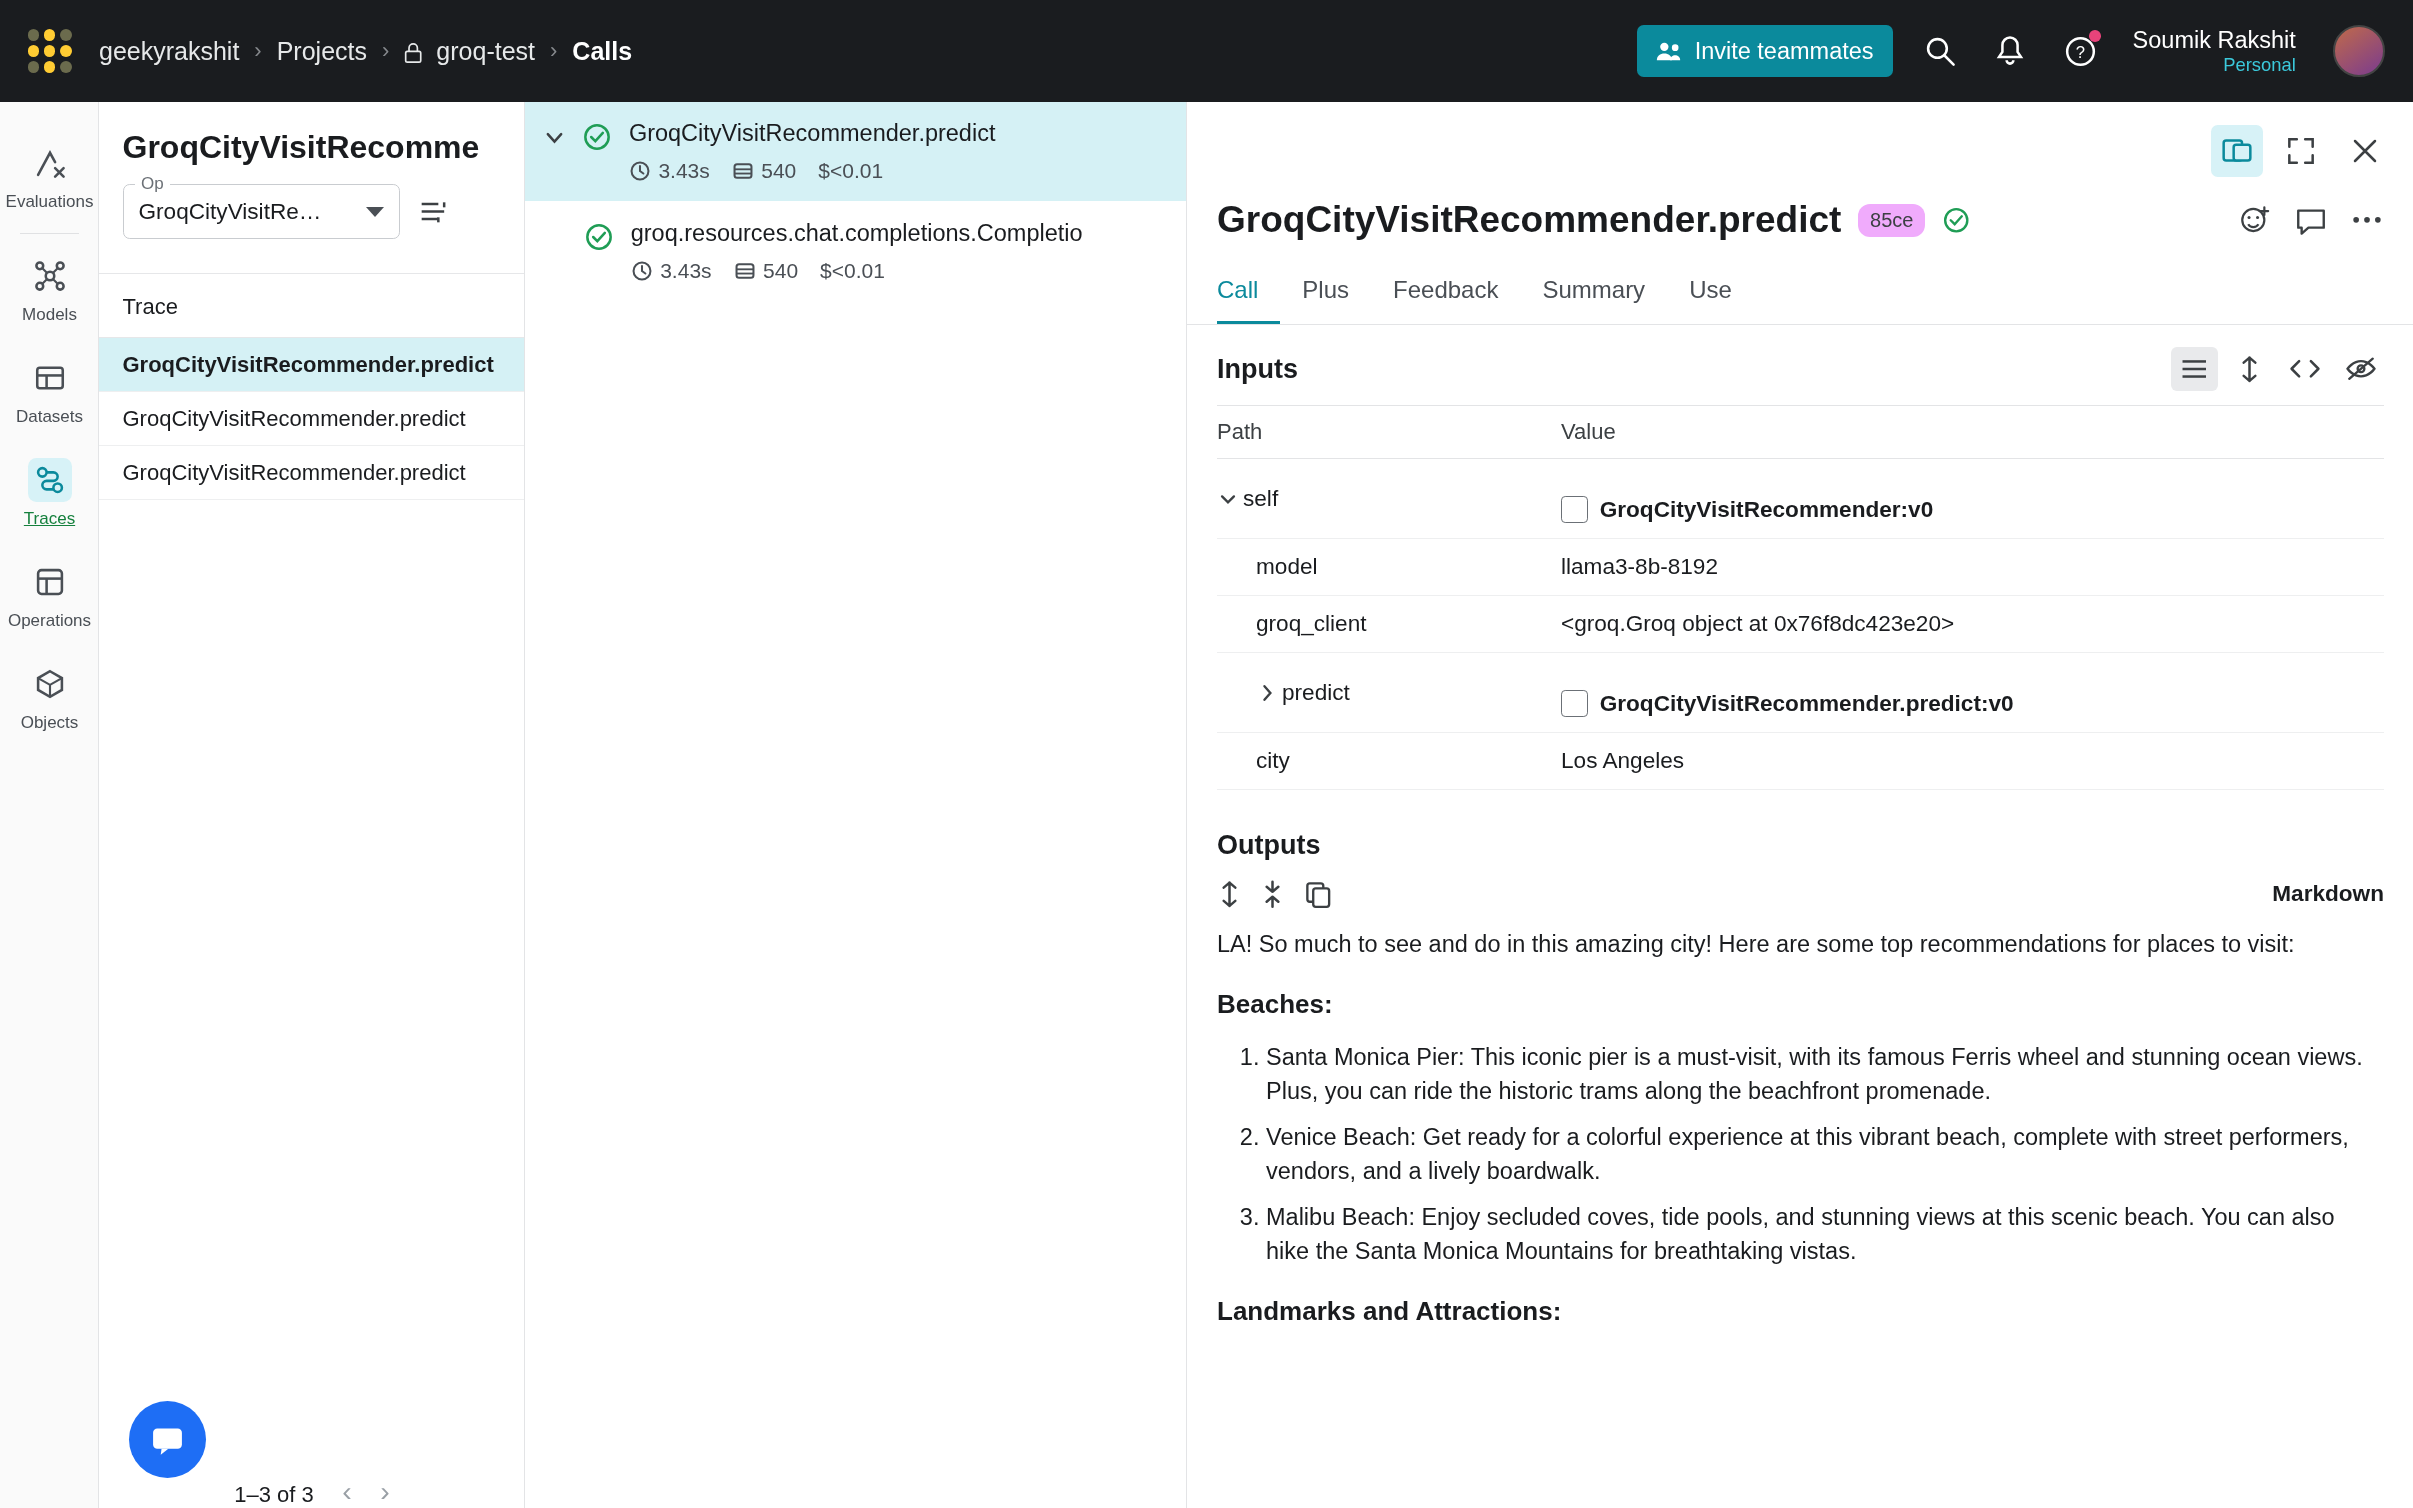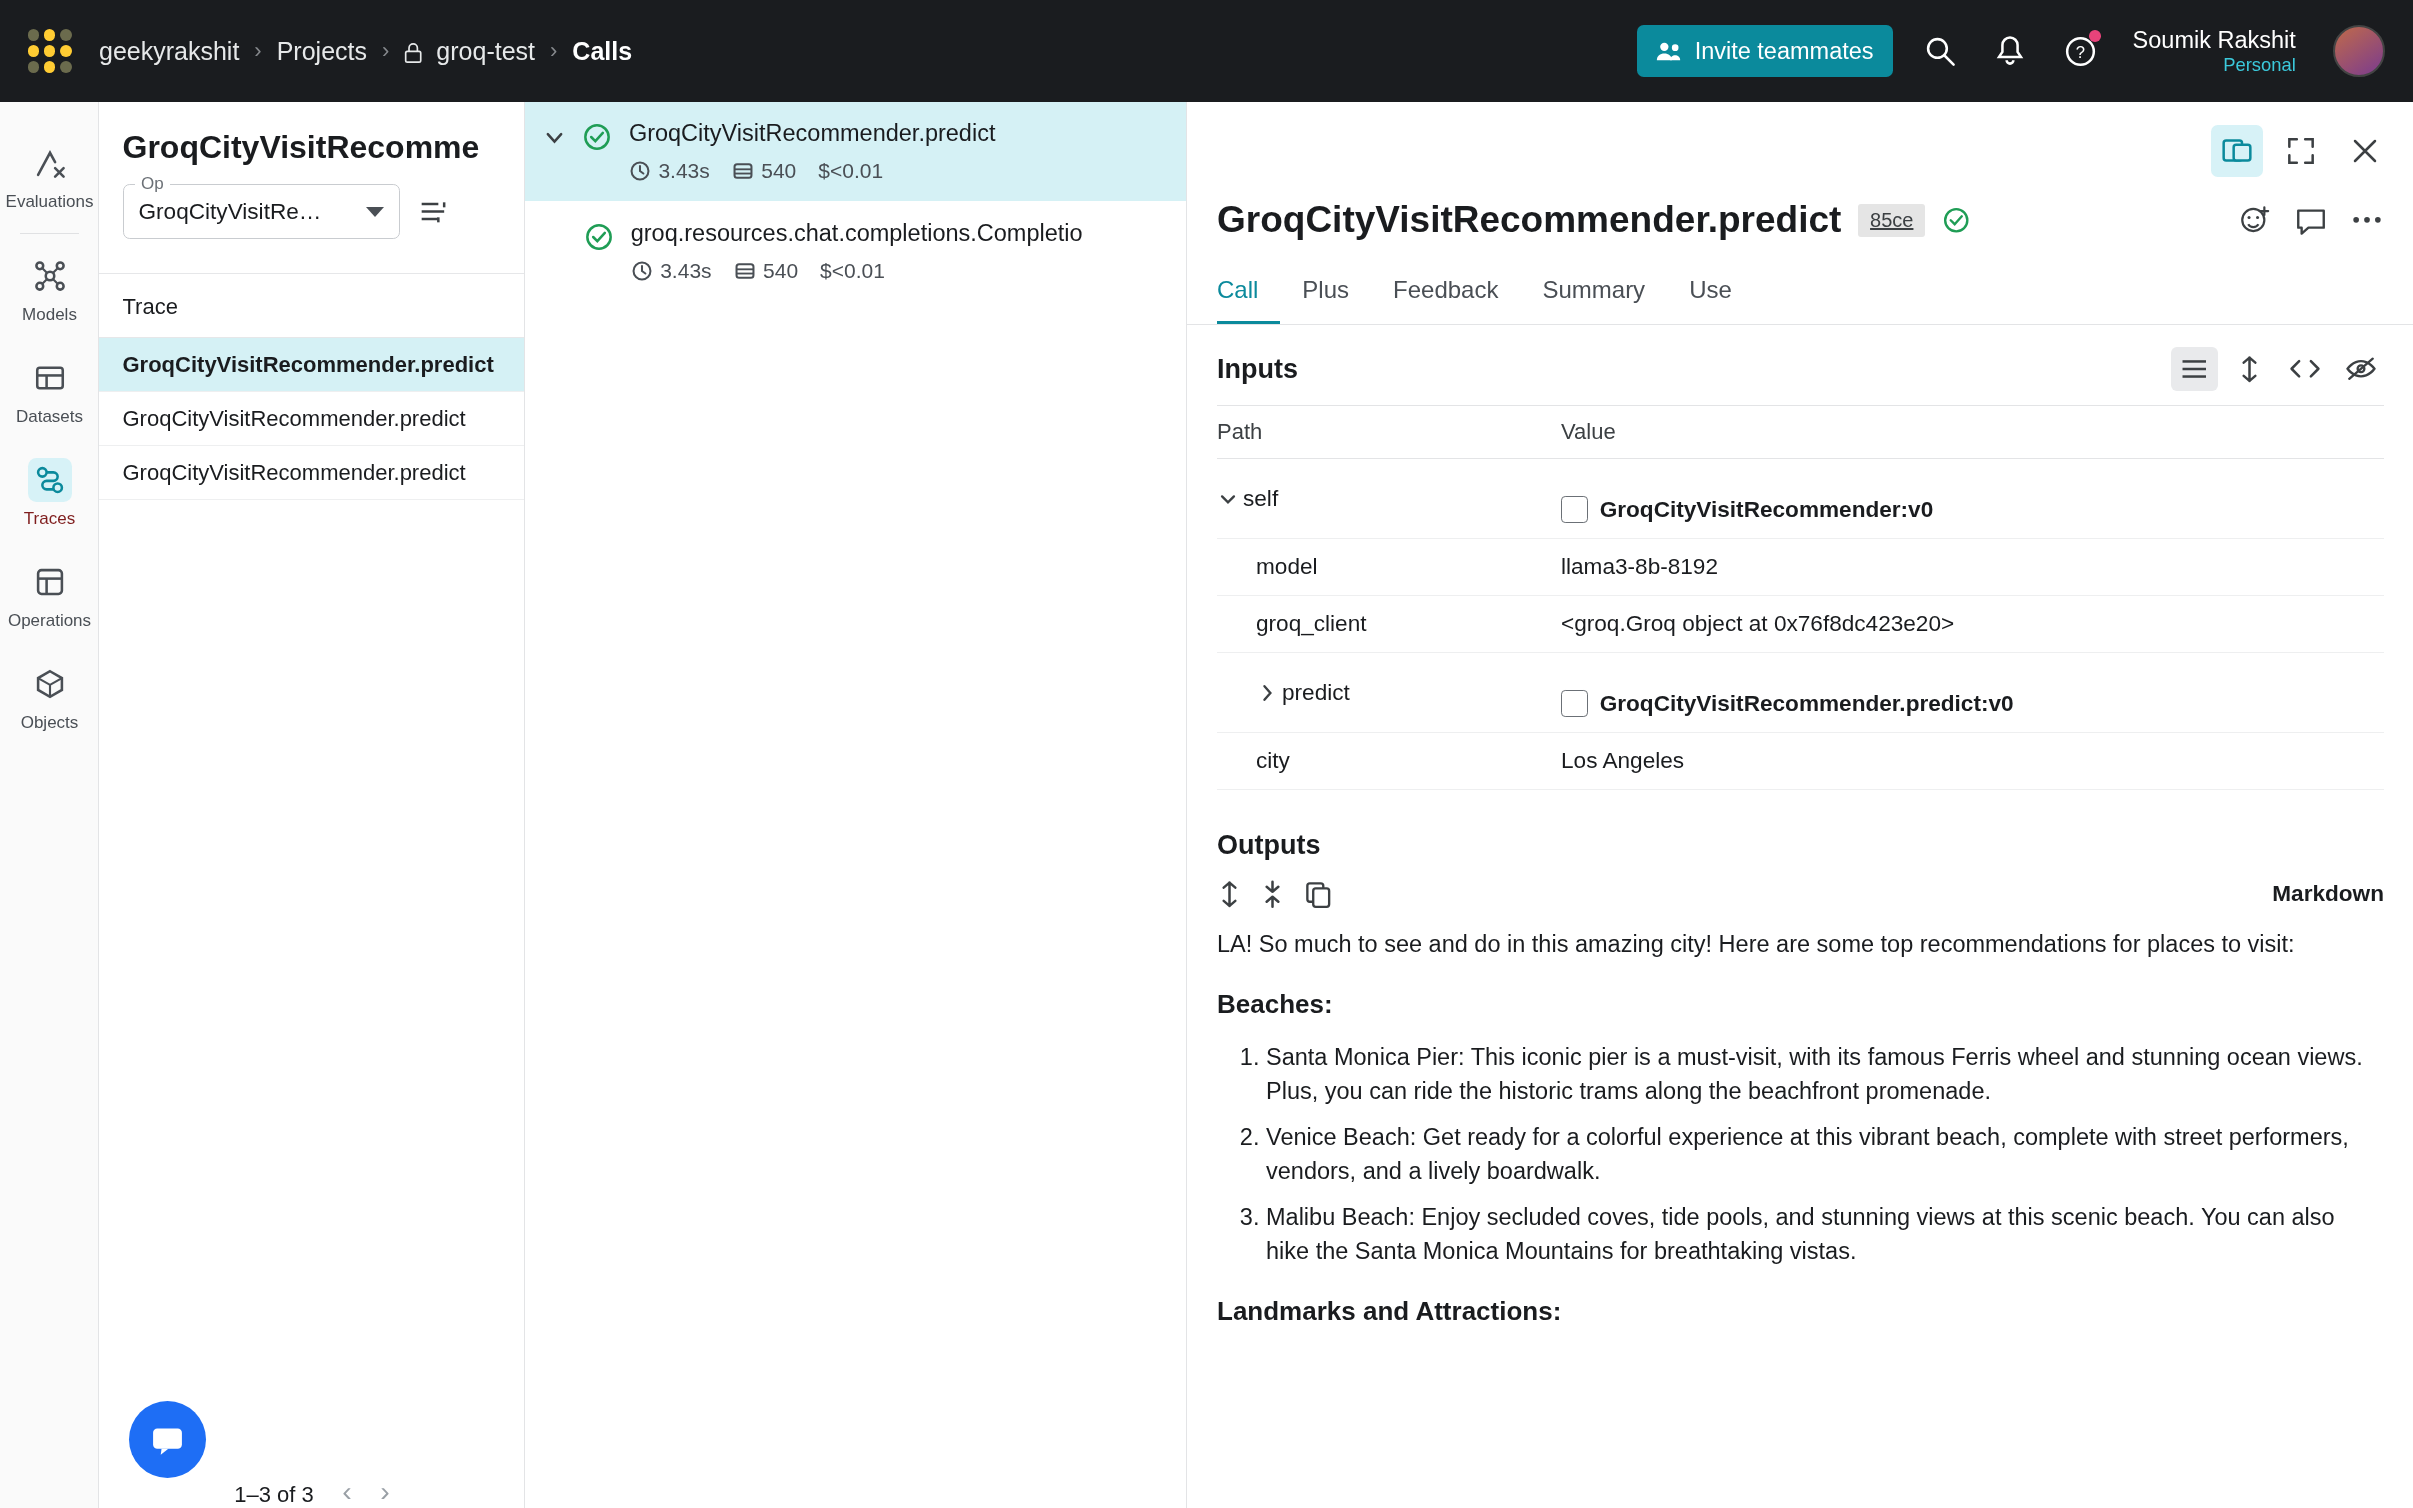--- a/index.html
+++ b/index.html
@@ -79,21 +79,21 @@
   .rail-item {
     width: 99px; height: 102px;
     display: flex; flex-direction: column; align-items: center; justify-content: center;
     gap: 6.7px; cursor: pointer;
   }
   .rail-ico { width: 44px; height: 44px; display: flex; align-items: center; justify-content: center; }
   .rail-lbl { font-size: 17px; color: #4a4f55; }
   .rail-item.active .rail-ico {
     background: #d7f2f7; border-radius: 8.4px;
   }
-  .rail-item.active .rail-lbl { color: #7f1d1d; }
+  .rail-item.active .rail-lbl { color: #15803d; text-decoration: underline; }
   .rail-sep { width: 59px; height: 0.8px; background: #e0e1e3; margin: 5px auto; }
 
   
   .leftpanel {
     position: absolute; top: 102px; left: 99px;
     width: 426px; height: 1406px;
     background: #ffffff; border-right: 0.8px solid #e3e4e6;
   }
   .lp-title {
     font-size: 32px; font-weight: bold; color: #1a1c1f;
@@ -173,22 +173,22 @@
   }
   .sq-btn {
     width: 52px; height: 52px; border-radius: 6.7px;
     display: flex; align-items: center; justify-content: center; cursor: pointer;
   }
   .sq-btn.active { background: #d7f2f7; }
 
   .detail-head { display: flex; align-items: center; padding: 0 30px; gap: 17px; }
   .detail-title { font-size: 37px; font-weight: bold; color: #1a1c1f; }
   .badge-id {
-    background: #e5e5e5; border-radius: 3px; padding: 5px 11.7px;
-    font-size: 20px; color: #3c4043; text-decoration: underline;
+    background: #f0abfc; border-radius: 12px; padding: 5px 11.7px;
+    font-size: 20px; color: #3c4043;
   }
   .head-actions { margin-left: auto; display: flex; align-items: center; gap: 22px; }
 
   .tabs {
     display: flex; gap: 0; padding: 0 30px; margin-top: 23.5px;
     border-bottom: 0.8px solid #e3e4e6;
   }
   .tab {
     font-size: 24px; color: #4a4f55; padding: 11.7px 22px 17px 22px; cursor: pointer;
   }

